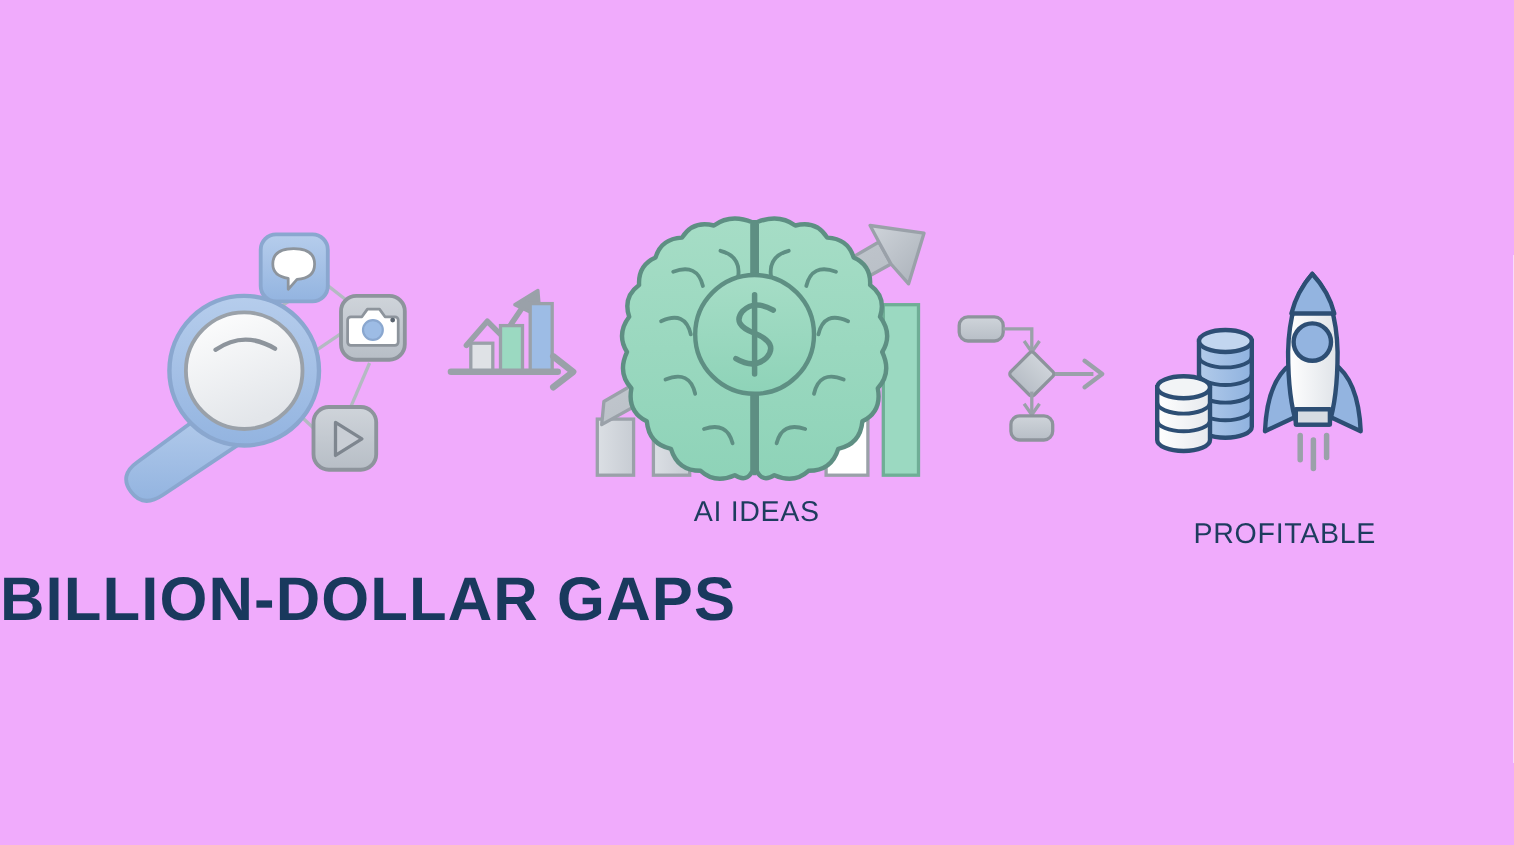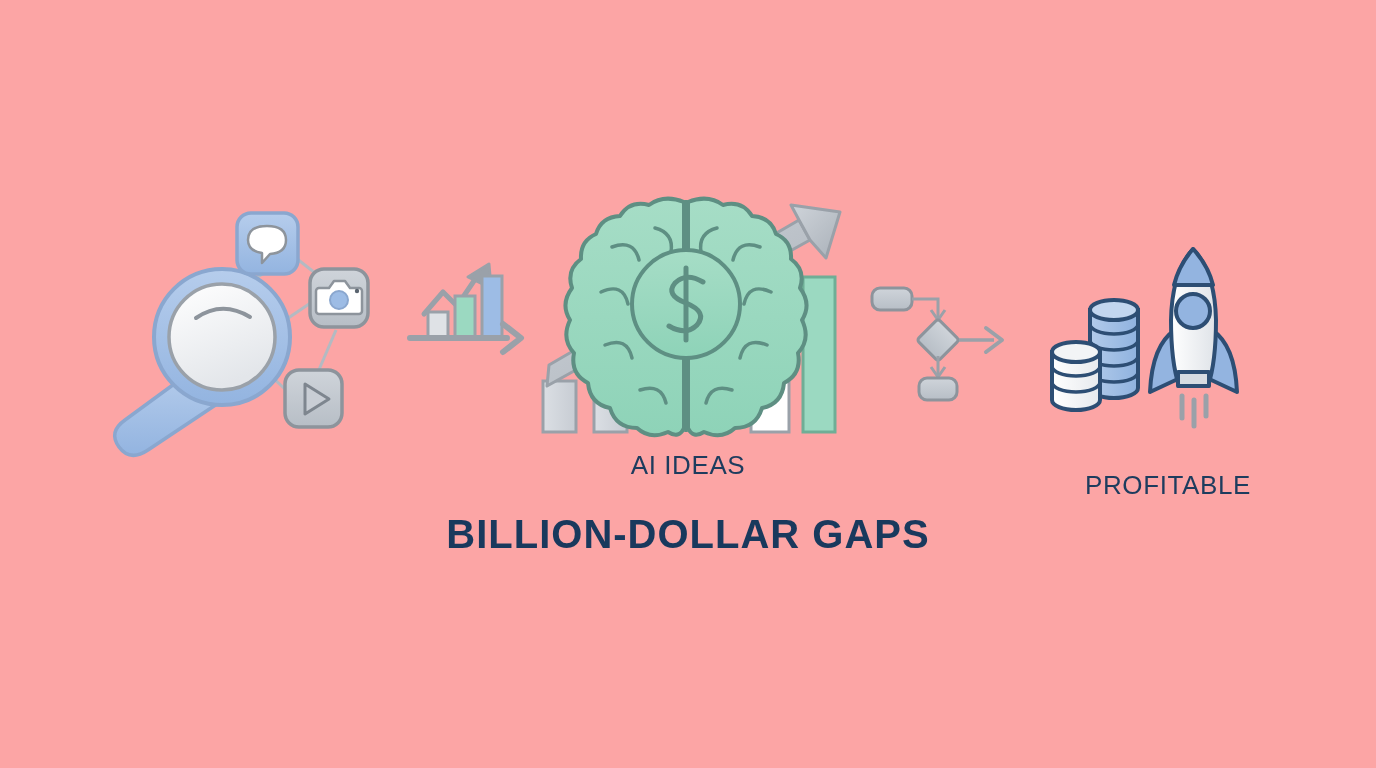--- a/index.html
+++ b/index.html
@@ -12,21 +12,21 @@
     width: 1376px;
     height: 768px;
     font-family: "Liberation Sans", sans-serif;
     overflow: hidden;
     position: relative;
   }
   #canvas {
     position: relative;
     width: 1376px;
     height: 768px;
-    background: #fca5a5;
+    background: #f0abfc;
   }
   .stage {
     position: absolute;
     left: 0;
     top: 0;
     width: 1376px;
     height: 768px;
   }
   .label {
     position: absolute;
@@ -47,24 +47,23 @@
     left: 1040px;
     top: 450px;
     width: 256px;
     margin-top: 20px;
   }
   #main-title {
     position: absolute;
     left: 0;
     top: 512px;
     width: 1376px;
-    text-align: center;
     color: #19395d;
     font-family: "Liberation Sans", sans-serif;
-    font-size: 40px;
+    font-size: 56px;
     font-weight: 700;
     letter-spacing: 1px;
     white-space: nowrap;
   }
 </style>
 </head>
 <body>
 
 <div id="canvas">
 

